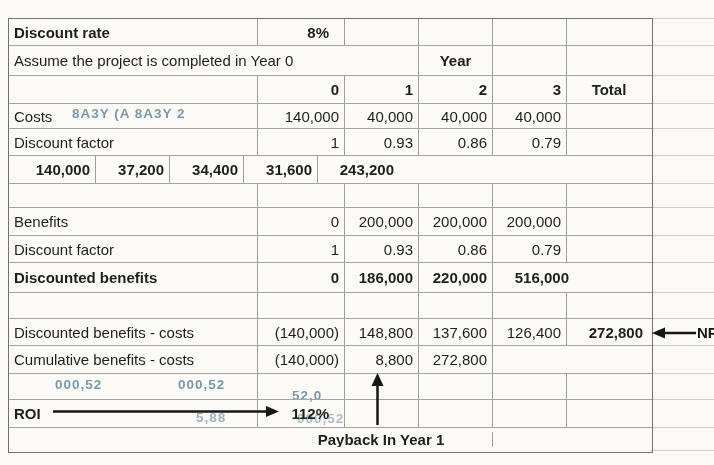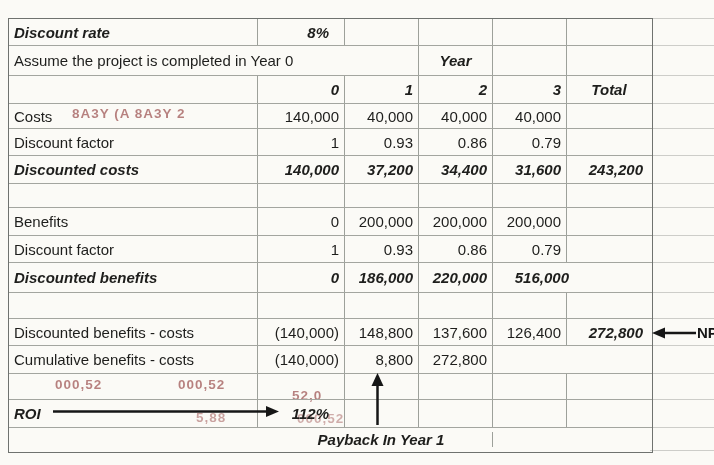--- a/index.html
+++ b/index.html
@@ -18,31 +18,31 @@
   .r:last-child{border-bottom:none;align-items:center;}
   .c{
     box-sizing:border-box;border-right:1px solid #9da09a;
     display:flex;align-items:center;overflow:hidden;white-space:nowrap;
   }
   .c:last-child{border-right:none;}
   
   .wL{width:249px;}.w0{width:87px;}.w1{width:74px;}.w2{width:74px;}.w3{width:74px;}.wT{width:84px;}
   .wM2{width:410px;}  
   .wM3{width:235px;}  
-  .b{font-weight:700;font-style:italic;}
+  .b{font-weight:700;}
   .lbl{padding-left:5px;}
   .num{justify-content:flex-end;padding-right:5px;}
   .numT{justify-content:flex-end;padding-right:8px;}
   .pct{justify-content:flex-end;padding-right:15px;}
   .ctr{justify-content:center;}
   
   .anno{position:absolute;}
   .npv-text{position:absolute;font-weight:700;font-size:15px;color:#161616;}
   .ghost{
-    position:absolute;color:#7f1d1d;opacity:.55;font-weight:700;font-size:13.5px;
+    position:absolute;color:#0c4a6e;opacity:.55;font-weight:700;font-size:13.5px;
     filter:blur(.4px);letter-spacing:1px;white-space:nowrap;
   }
   .ext i{position:absolute;left:650px;width:64px;height:1px;background:rgba(148,151,146,.45);}
   svg{display:block;}
 </style>
 </head>
 <body>
 
 <div class="page">
 
@@ -112,21 +112,20 @@
     <div class="r" style="height:27px">
       <div class="c wL lbl">Discount factor</div>
       <div class="c w0 num">1</div>
       <div class="c w1 num">0.93</div>
       <div class="c w2 num">0.86</div>
       <div class="c w3 num">0.79</div>
       <div class="c wT"></div>
     </div>
 
     <div class="r" style="height:28px">
-      <div class="c wL lbl b">Discounted costs</div>
       <div class="c w0 num b">140,000</div>
       <div class="c w1 num b">37,200</div>
       <div class="c w2 num b">34,400</div>
       <div class="c w3 num b">31,600</div>
       <div class="c wT numT b">243,200</div>
     </div>
 
     <div class="r" style="height:24px">
       <div class="c wL"></div>
       <div class="c w0"></div>

